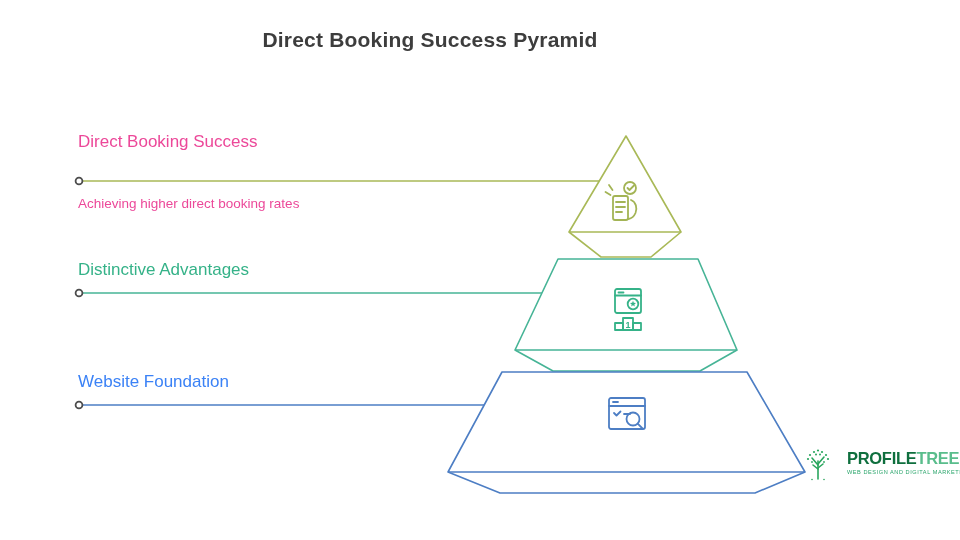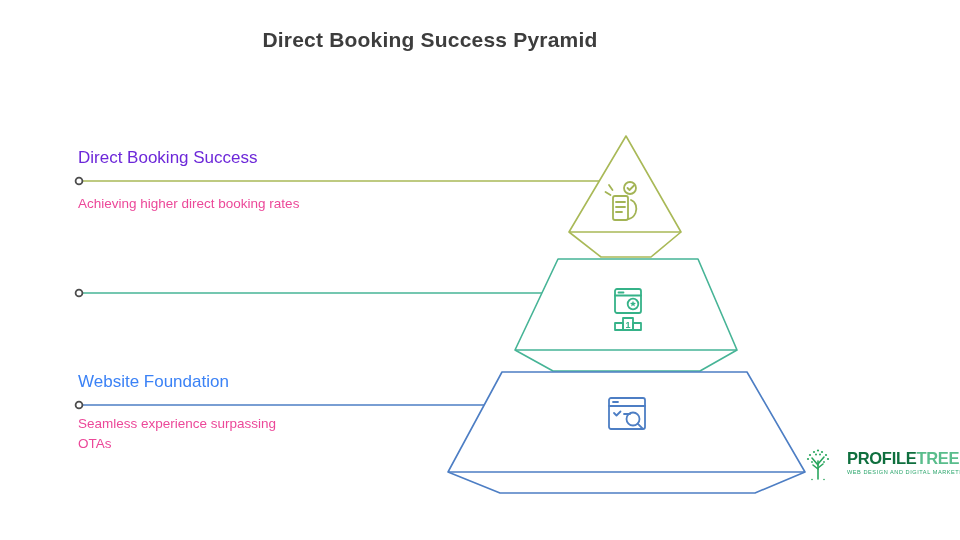--- a/index.html
+++ b/index.html
@@ -5,21 +5,21 @@
   * { margin:0; padding:0; box-sizing:border-box; }
   html,body { width:960px; height:540px; background:#ffffff; font-family:"Liberation Sans", sans-serif; overflow:hidden; }
   .canvas { position:relative; width:960px; height:540px; background:#ffffff;padding-left:30px; }
 
   .title { position:absolute; left:0; top:28px; width:860px; text-align:center;
            font-size:21px; font-weight:bold; color:#3d3d3d; letter-spacing:0.2px; }
 
   .diagram { position:absolute; left:0; top:0; width:960px; height:540px; }
 
   .heading { position:absolute; left:78px; font-size:17px; font-weight:400; white-space:nowrap; }
-  .heading.lv1 { top:148px; color:#6d28d9; }
+  .heading.lv1 { top:132px; color:#ec4899; }
   .heading.lv2 { top:260px; color:#35b288; }
   .heading.lv3 { top:372px; color:#3b82f6; }
 
   .desc { position:absolute; left:78px; font-size:13.5px; line-height:1.45; color:#ec4899; }
   .desc.lv1 { top:194px; width:300px; }
   .desc.lv2 { top:306px; width:300px; }
   .desc.lv3 { top:414px; width:215px; }
 
   .tier-outline { fill:none; stroke-width:1.6; stroke-linejoin:round; }
   .t1 { stroke:#a9b957; }
@@ -103,23 +103,23 @@
         <path d="M6,16 l2.5,2.5 l4,-4 M16,17 h6"></path>
         <circle cx="25" cy="22" r="6.5"></circle>
         <path d="M29.7,26.7 L34.5,31.5"></path>
       </g>
     </g>
   </svg>
 
   <div class="heading lv1">Direct Booking Success</div>
   <div class="desc lv1">Achieving higher direct booking rates</div>
 
+  <div class="heading lv2">Distinctive Advantages</div>
 
   <div class="heading lv3">Website Foundation</div>
-  <div class="desc lv3">Seamless experience surpassing OTAs</div>
 
   <div class="logo">
     <svg class="logo-tree" viewBox="0 0 30 34" xmlns="http://www.w3.org/2000/svg">
       <g stroke="#2aa65e" stroke-width="1.6" fill="none" stroke-linecap="round">
         <line x1="15" y1="32" x2="15" y2="14"></line>
         <path d="M15,18 L9,11 M15,17 L21,10 M15,22 L10,18 M15,21 L20,17"></path>
       </g>
       <g fill="#2aa65e">
         <circle cx="7" cy="8" r="1.1"></circle>
           <circle cx="11" cy="5" r="1.1"></circle>

